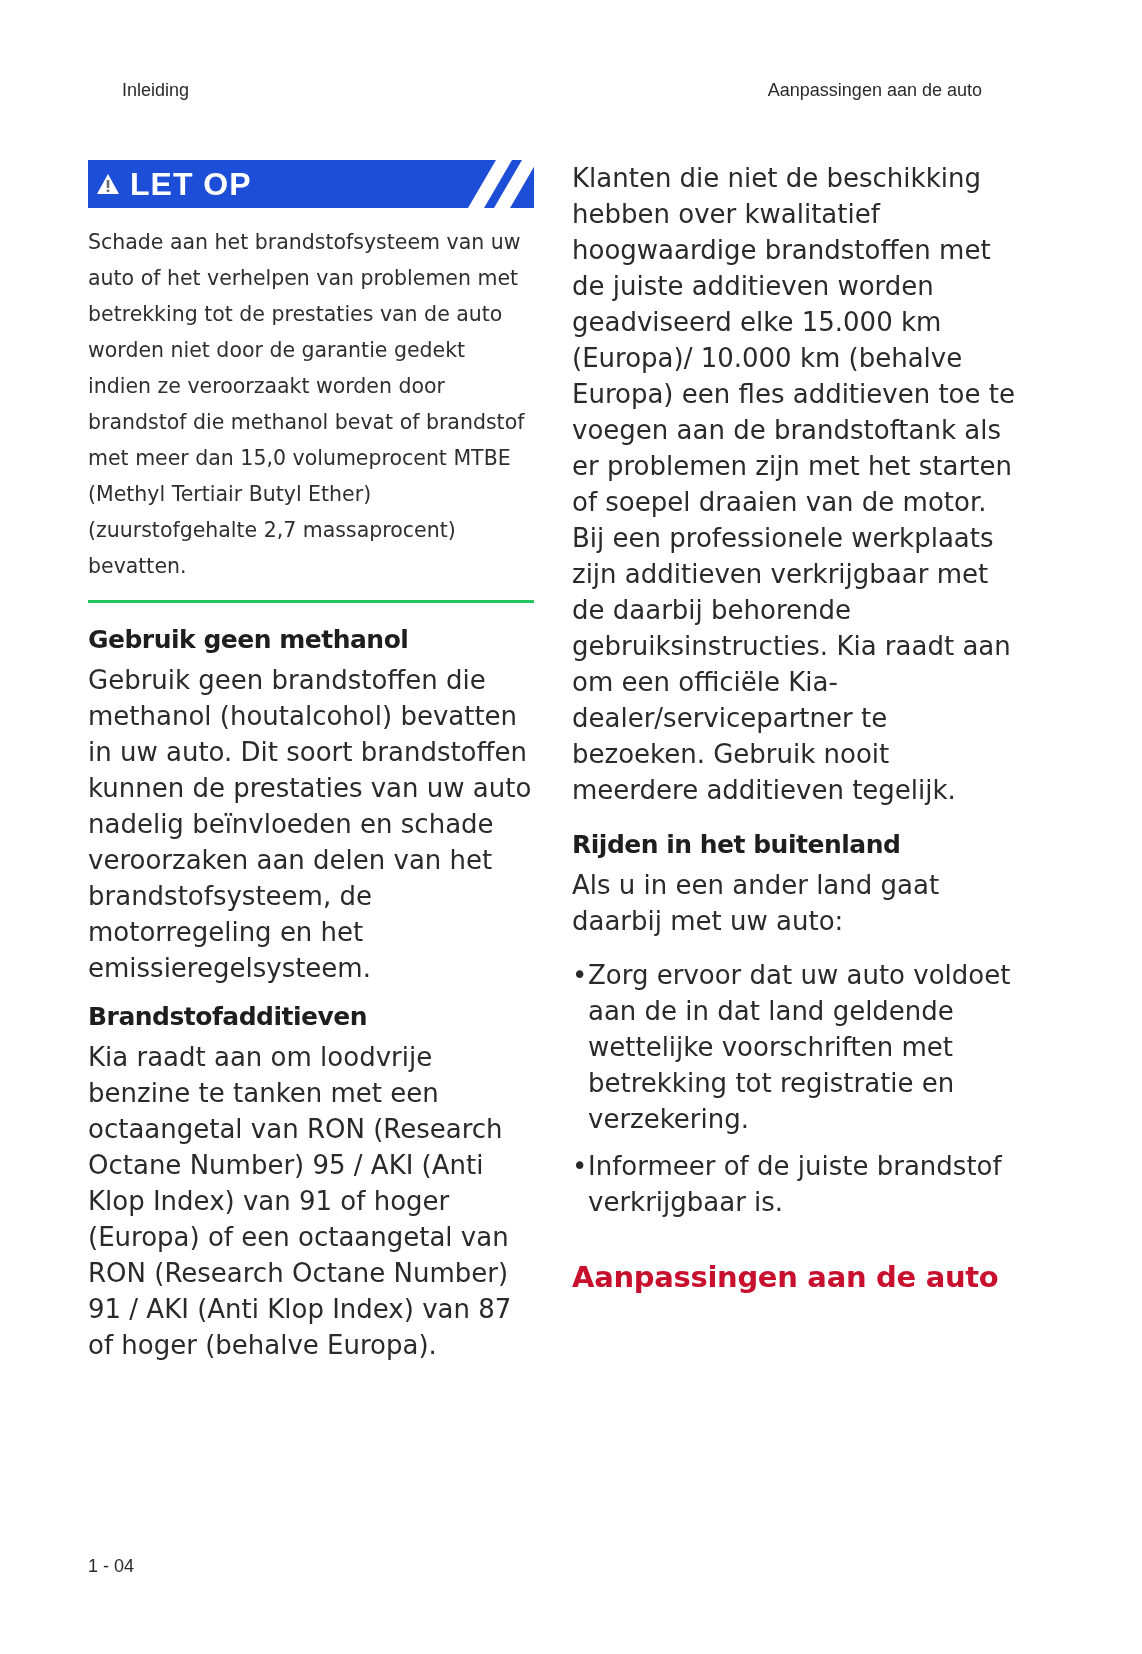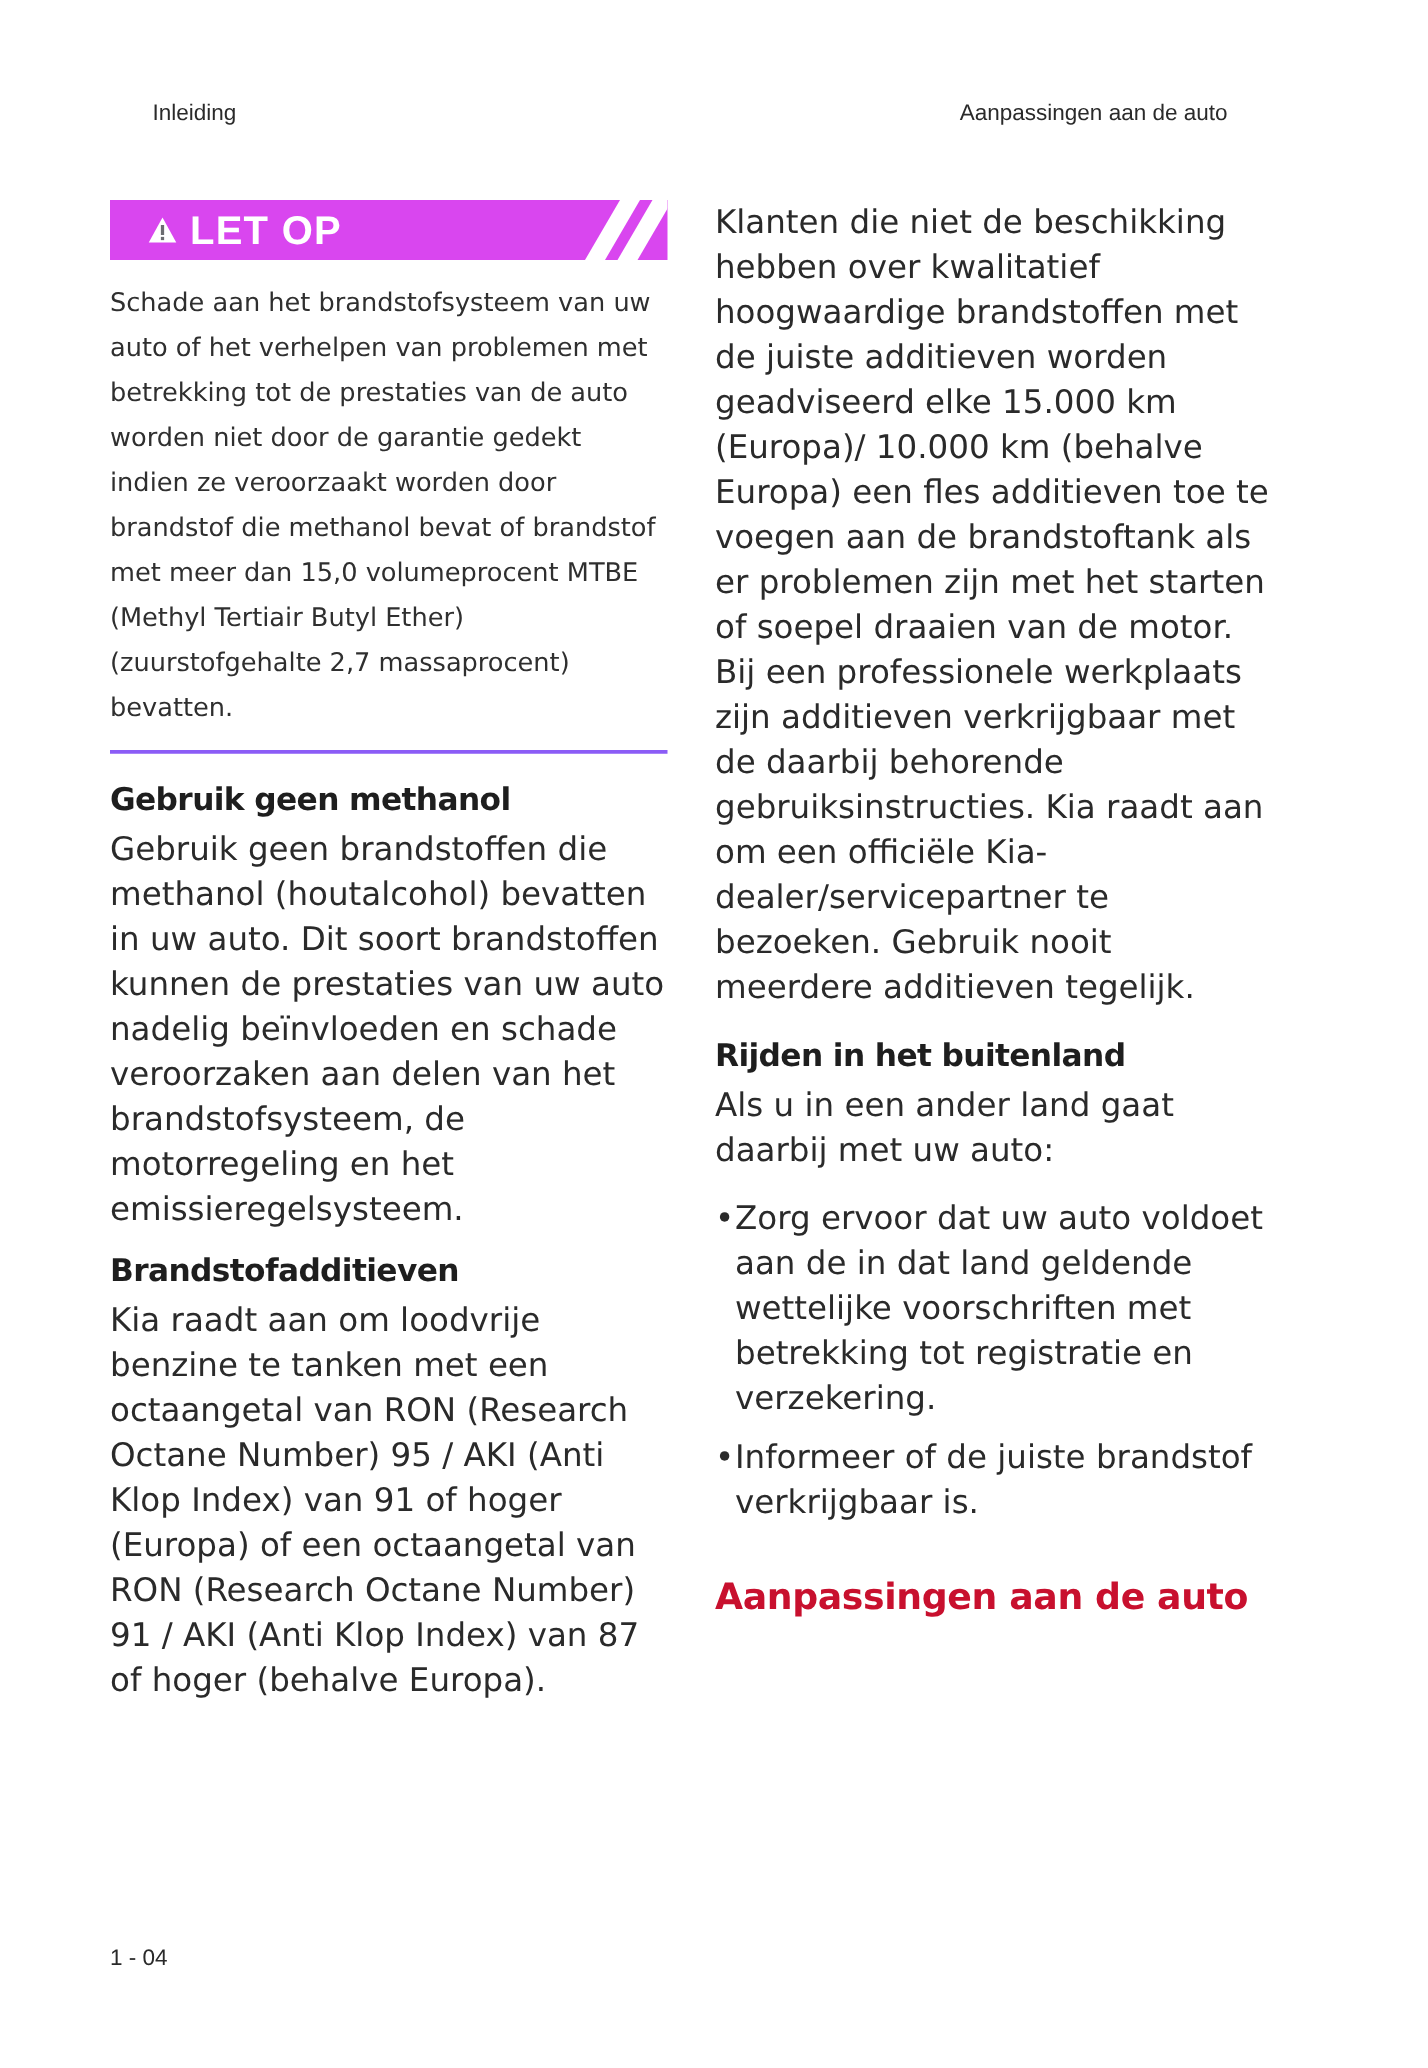--- a/index.html
+++ b/index.html
@@ -13,33 +13,33 @@
   }
   .rh-left { left: 89px; margin-left: 33px; }
   .rh-right { right: 160px; }
 
   .col { position: absolute; top: 160px; }
   .col-left { left: 88px; width: 446px; }
   .col-right { left: 572px; width: 446px; }
 
   
   .warn-bar {
-    position: relative; height: 48px; background: #d946ef; color: #fff;
-    display: flex; align-items: center; overflow: hidden; padding-left: 22px;
+    position: relative; height: 48px; background: #1d4ed8; color: #fff;
+    display: flex; align-items: center; overflow: hidden;
   }
   .warn-icon { width: 24px; height: 22px; margin-left: 8px; margin-right: 10px; display: inline-block; }
   .warn-title {
     font-family: "Liberation Sans", sans-serif; font-weight: bold;
     font-size: 32px; letter-spacing: 1px;
   }
   .warn-stripes { position: absolute; right: 0; top: 0; width: 80px; height: 48px; }
   .warn-body {
     font-size: 20.5px; line-height: 36px; color: #2f2f2f;
     margin-top: 16px; padding-bottom: 16px;
-    border-bottom: 3px solid #8b5cf6;
+    border-bottom: 3px solid #22c55e;
   }
 
   .sec-heading {
     font-family: "DejaVu Sans", sans-serif; font-weight: bold; 
     font-size: 25px; color: #1e1e1e; margin: 22px 0 8px 0; letter-spacing: -0.5px;
   }
   .body-text { font-size: 26px; line-height: 36px; color: #2a2a2a; }
 
   .bullets { list-style: none; margin: 18px 0 0 0; padding: 0; }
   .bullets li {

